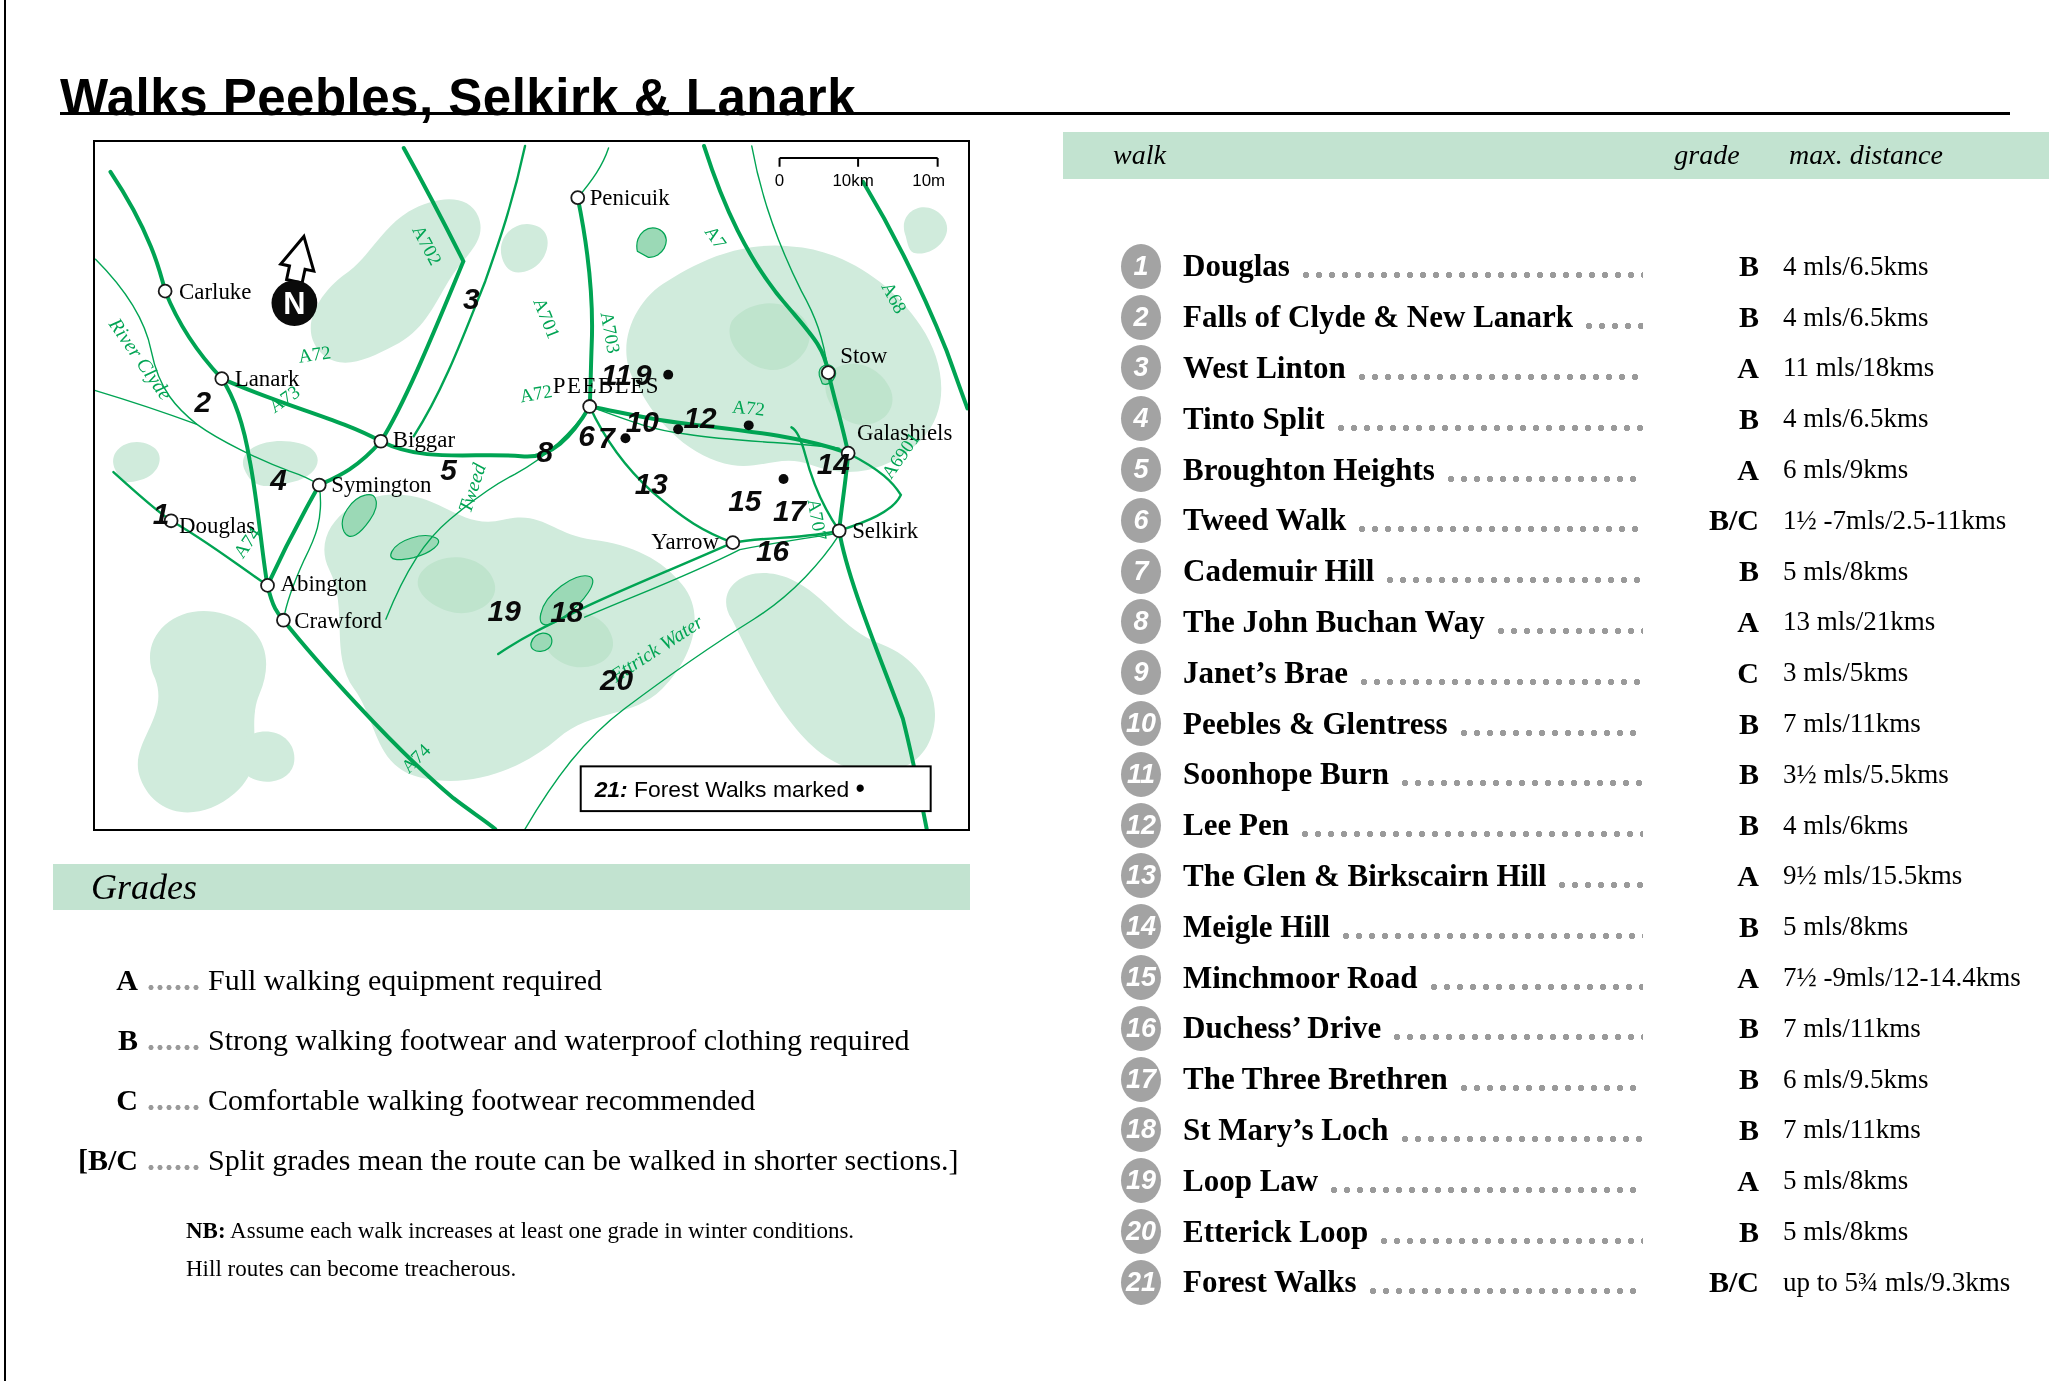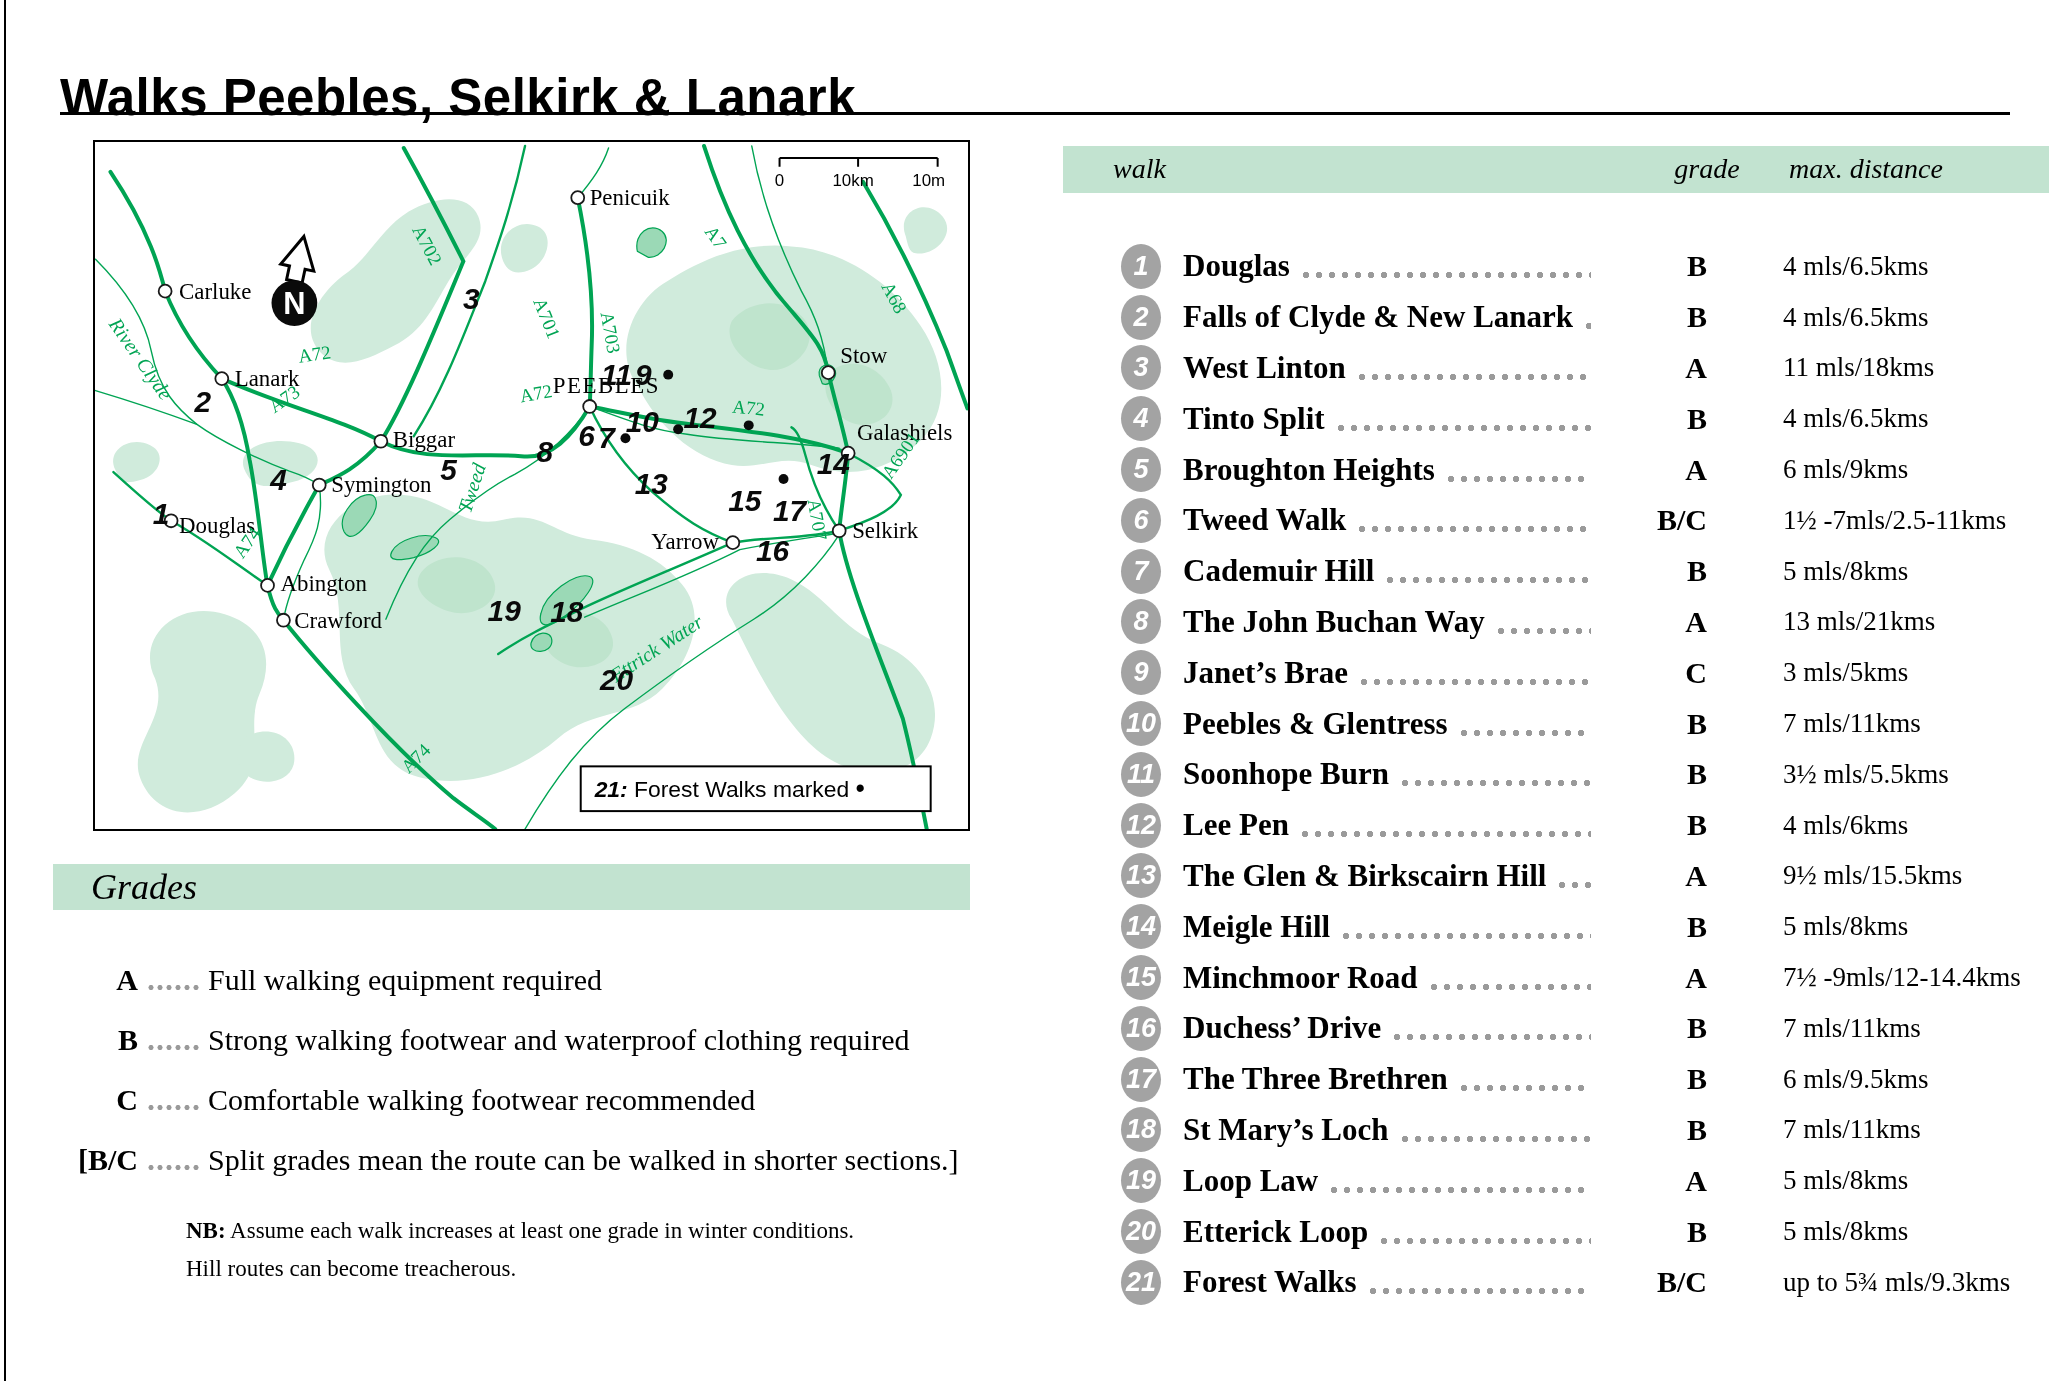--- a/index.html
+++ b/index.html
@@ -39,36 +39,36 @@
   .gradesbar .gtitle{font-style:italic;font-size:36px;line-height:46px;margin-left:38px;display:inline-block;}
   .glines{position:absolute;left:60px;top:950px;width:900px;}
   .gline{display:flex;align-items:center;height:60px;font-size:30px;white-space:nowrap;}
   .gletter{width:78px;text-align:right;font-weight:bold;flex:none;}
   .gdots{width:54px;height:7px;margin:14px 6px 0 10px;flex:none;
       background:radial-gradient(circle at 3px 3.5px,#9a9a9a 2.3px,transparent 2.8px) left center/9px 7px repeat-x;}
   .nb{position:absolute;left:186px;top:1212px;font-size:23px;line-height:38px;}
   .nb .nb-label{font-weight:bold;}
 
   
-  .thead{position:absolute;left:1063px;top:146px;width:986px;height:47px;background:#c2e3d0;
+  .thead{position:absolute;left:1063px;top:132px;width:986px;height:47px;background:#c2e3d0;
       font-style:italic;font-size:28px;}
   .thead span{position:absolute;top:7px;}
   .h-walk{left:50px;}
   .h-grade{left:584px;width:120px;text-align:center;}
   .h-dist{left:726px;}
   .rows{position:absolute;left:1063px;top:241px;width:986px;}
   .trow{display:flex;align-items:center;height:50.8px;}
   .badge{width:40px;height:45px;border-radius:50%;background:#a3a3a3;color:#fff;
       font-family:"Liberation Sans",sans-serif;font-style:italic;font-weight:bold;font-size:27px;
       display:flex;align-items:center;justify-content:center;margin-left:58px;flex:none;}
   .wname{margin-left:22px;font-weight:bold;font-size:31px;white-space:nowrap;flex:none;}
   .leader{flex:1;height:8px;margin:18px 10px 0 12px;
       background:radial-gradient(circle at 4px 4px,#9a9a9a 2.9px,transparent 3.4px) left center/13px 8px repeat-x;}
   .wgrade{width:106px;text-align:right;font-weight:bold;font-size:30px;flex:none;}
-  .wdist{width:266px;margin-left:76px;font-size:27px;white-space:nowrap;flex:none;}
+  .wdist{width:266px;margin-left:24px;font-size:27px;white-space:nowrap;flex:none;}
 </style>
 </head>
 <body>
 
 <div class="edge-line"></div>
 
 <h1 class="page-title">Walks Peebles, Selkirk &amp; Lanark</h1>
 <div class="title-rule"></div>
 
 <div class="mapbox">

